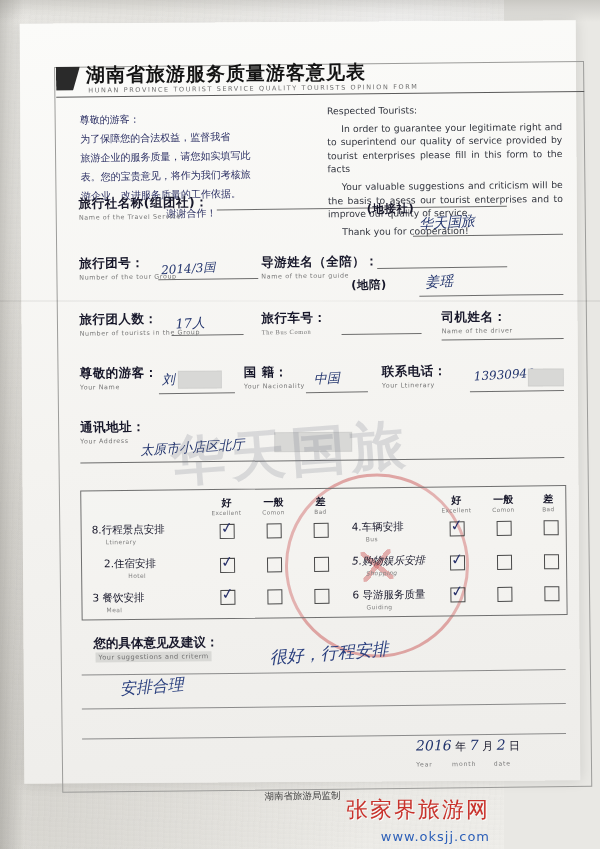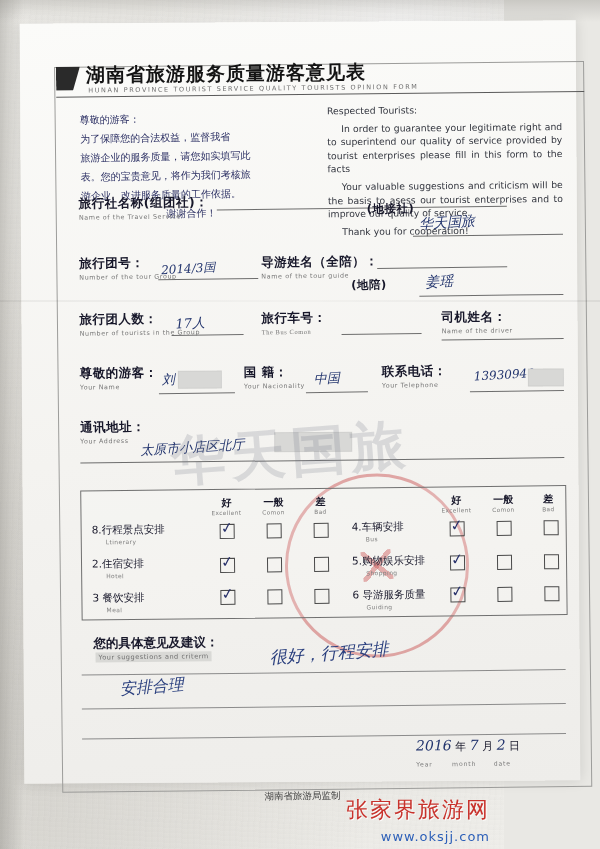--- a/index.html
+++ b/index.html
@@ -242,21 +242,21 @@
 
     <div class="frow" style="left:222px;top:342px;">
       <div class="lbl-cn">国 籍：</div>
       <div class="lbl-en">Your Nacionality</div>
     </div>
     <div class="hand" style="left:292px;top:348px;font-size:13px;">中国</div>
     <div class="uline" style="left:284px;top:370px;width:62px;transform:rotate(-0.4deg);"></div>
 
     <div class="frow" style="left:360px;top:342px;">
       <div class="lbl-cn">联系电话：</div>
-      <div class="lbl-en">Your Telephone</div>
+      <div class="lbl-en">Your Ltinerary</div>
     </div>
     <div class="hand" style="left:452px;top:347px;font-size:12px;">13930940</div>
     <div class="redact" style="left:506px;top:348px;width:36px;height:18px;"></div>
     <div class="uline" style="left:448px;top:370px;width:94px;transform:rotate(-0.4deg);"></div>
 
     <div class="frow" style="left:58px;top:396px;">
       <div class="lbl-cn">通讯地址：</div>
       <div class="lbl-en">Your Address</div>
     </div>
     <div class="hand" style="left:118px;top:416px;font-size:13px;">太原市小店区北厅</div>
@@ -296,21 +296,21 @@
 
       <div class="itm" style="left:10px;top:32px;">
         <span>8.行程景点安排</span>
         <span class="en">Ltinerary</span>
       </div>
       <div class="chk" style="left:138px;top:34px;"></div>
       <div class="tick" style="left:139px;top:32px;">✓</div>
       <div class="chk" style="left:185px;top:34px;"></div>
       <div class="chk" style="left:232px;top:34px;"></div>
 
-      <div class="itm" style="left:10px;top:66px;">
+      <div class="itm" style="left:22px;top:66px;text-align:center;">
         <span>2.住宿安排</span>
         <span class="en">Hotel</span>
       </div>
       <div class="chk" style="left:138px;top:68px;"></div>
       <div class="tick" style="left:139px;top:66px;">✓</div>
       <div class="chk" style="left:185px;top:68px;"></div>
       <div class="chk" style="left:232px;top:68px;"></div>
 
       <div class="itm" style="left:10px;top:100px;">
         <span>3 餐饮安排</span>
@@ -323,21 +323,21 @@
 
       <div class="itm" style="left:270px;top:32px;">
         <span>4.车辆安排</span>
         <span class="en">Bus</span>
       </div>
       <div class="chk" style="left:368px;top:34px;"></div>
       <div class="tick" style="left:369px;top:32px;">✓</div>
       <div class="chk" style="left:415px;top:34px;"></div>
       <div class="chk" style="left:462px;top:34px;"></div>
 
-      <div class="itm" style="left:270px;top:66px;">
+      <div class="itm" style="left:270px;top:66px;font-style:italic;">
         <span>5.购物娱乐安排</span>
         <span class="en">Shopping</span>
       </div>
       <div class="chk" style="left:368px;top:68px;"></div>
       <div class="tick" style="left:369px;top:66px;">✓</div>
       <div class="chk" style="left:415px;top:68px;"></div>
       <div class="chk" style="left:462px;top:68px;"></div>
 
       <div class="itm" style="left:270px;top:100px;">
         <span>6 导游服务质量</span>

